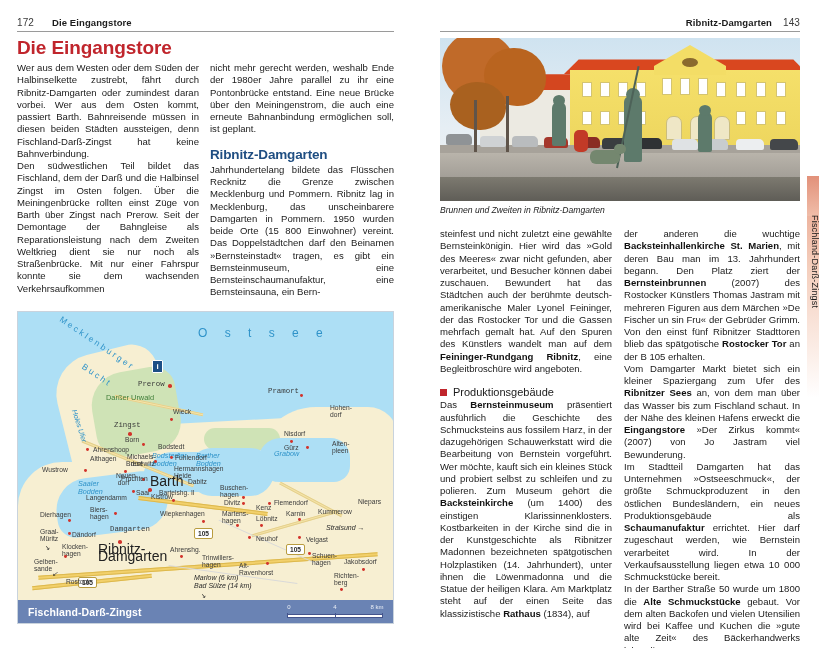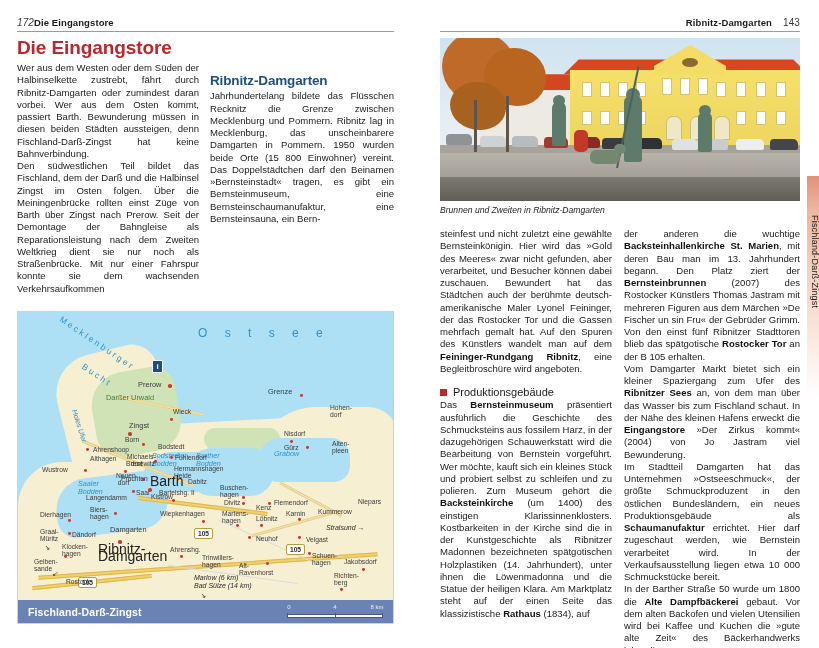--- a/index.html
+++ b/index.html
@@ -40,21 +40,21 @@
     font-size: 10px;
     color: #3a3a3a;
     font-weight: normal;
   }
   .runhead .chap {
     font-weight: bold;
     font-size: 9.5px;
   }
   .runhead-left { left: 17px; }
   .runhead-right { right: 19px; text-align: right; }
-  .runhead-left .folio { margin-right: 0; font-style: italic; }
+  .runhead-left .folio { margin-right: 18px; }
   .runhead-right .folio { margin-left: 11px; }
 
   .rule {
     position: absolute;
     height: 1px;
     background: #9a9a9a;
   }
   .rule-left { left: 17px; top: 31px; width: 377px; }
   .rule-right { left: 440px; top: 31px; width: 360px; }
 
@@ -239,21 +239,21 @@
   }
 
   .town {
     position: absolute;
     font-size: 6.7px;
     color: #3a3a3a;
     white-space: nowrap;
     line-height: 7.4px;
   }
   .town.big { font-size: 14px; color: #222; }
-  .town.med { font-size: 7.4px; }
+  .town.med { font-size: 7.4px; font-family: Liberation Mono, monospace; }
   .dot {
     position: absolute;
     width: 3.6px; height: 3.6px;
     background: #d2342c;
     border-radius: 50%;
   }
   .dot.sm { width: 2.8px; height: 2.8px; }
 
   .waterlabel {
     position: absolute;
@@ -506,25 +506,26 @@
   <div class="left-page">
 
     <div class="runhead runhead-left">
       <span class="folio">172</span><span class="chap">Die Eingangstore</span>
     </div>
     <div class="rule rule-left"></div>
 
     <div class="h1">Die Eingangstore</div>
 
     <div class="col lp-c1">
-      <p>Wer aus dem Westen oder dem Süden der Halbinselkette zustrebt, fährt durch Ribnitz-Damgarten oder zumindest daran vorbei. Wer aus dem Osten kommt, passiert Barth. Bewunderung müssen in diesen beiden Städten aussteigen, denn Fischland-Darß-Zingst hat keine Bahnverbindung.</p>
+      <p>Wer aus dem Westen oder dem Süden der Halbinselkette zustrebt, fährt durch Ribnitz-Damgarten oder zumindest daran vorbei. Wer aus dem Osten kommt, passiert Barth. Bahnreisende müssen in diesen beiden Städten aussteigen, denn Fischland-Darß-Zingst hat keine Bahnverbindung.</p>
       <p>Den südwestlichen Teil bildet das Fischland, dem der Darß und die Halbinsel Zingst im Osten folgen. Über die Meiningenbrücke rollten einst Züge von Barth über Zingst nach Prerow. Seit der Demontage der Bahngleise als Reparationsleistung nach dem Zweiten Weltkrieg dient sie nur noch als Straßenbrücke. Mit nur einer Fahrspur konnte sie dem wachsenden Verkehrsaufkommen</p>
     </div>
 
     <div class="col lp-c2">
+      <p>nicht mehr gerecht werden, weshalb Ende der 1980er Jahre parallel zu ihr eine Pontonbrücke entstand. Eine neue Brücke über den Meiningenstrom, die auch eine erneute Bahnanbindung ermöglichen soll, ist geplant.</p>
       <div class="h2">Ribnitz-Damgarten</div>
       <p>Jahrhundertelang bildete das Flüsschen Recknitz die Grenze zwischen Mecklenburg und Pommern. Ribnitz lag in Mecklenburg, das unscheinbarere Damgarten in Pommern. 1950 wurden beide Orte (15 800 Einwohner) vereint. Das Doppelstädtchen darf den Beinamen »Bernsteinstadt« tragen, es gibt ein Bernsteinmuseum, eine Bernsteinschaumanufaktur, eine Bernsteinsauna, ein Bern-</p>
     </div>
 
     <div class="map">
       <div class="map-inner">
 
         <div class="land land-main"></div>
         <div class="land land-east"></div>
         <div class="land land-penin"></div>
@@ -605,21 +606,21 @@
         <div class="town" style="left:44px; top:231px;">Klocken-<br>hagen</div>
         <div class="dot sm" style="left:46px; top:243px;"></div>
         <div class="town" style="left:16px; top:246px;">Gelben-<br>sande</div>
         <div class="town" style="left:48px; top:266px;">Rostock</div>
         <div class="town big" style="left:80px; top:234px;">Ribnitz-<br>Damgarten</div>
         <div class="town med" style="left:92px; top:214px;">Damgarten</div>
         <div class="dot" style="left:100px; top:228px;"></div>
         <div class="town" style="left:152px; top:234px;">Ahrenshg.</div>
         <div class="dot sm" style="left:162px; top:243px;"></div>
         <div class="town" style="left:184px; top:242px;">Trinwillers-<br>hagen</div>
-        <div class="town med" style="left:96px; top:110px;margin-left:15px;">Zingst</div>
+        <div class="town med" style="left:96px; top:110px;">Zingst</div>
         <div class="dot" style="left:110px; top:120px;"></div>
         <div class="town" style="left:108px; top:148px;">Bresewitz</div>
         <div class="dot sm" style="left:106px; top:158px;"></div>
         <div class="town" style="left:103px; top:163px;">Pruchten</div>
         <div class="town big" style="left:132px; top:166px;">Barth</div>
         <div class="dot" style="left:130px; top:176px;"></div>
         <div class="town" style="left:170px; top:166px;">Dabitz</div>
         <div class="town" style="left:133px; top:181px;">Kistrow</div>
         <div class="town" style="left:202px; top:172px;">Buschen-<br>hagen</div>
         <div class="dot sm" style="left:224px; top:184px;"></div>
@@ -641,21 +642,21 @@
         <div class="dot sm" style="left:280px; top:224px;"></div>
         <div class="town" style="left:294px; top:240px;">Schuen-<br>hagen</div>
         <div class="dot sm" style="left:290px; top:240px;"></div>
         <div class="town" style="left:326px; top:246px;">Jakobsdorf</div>
         <div class="dot sm" style="left:344px; top:256px;"></div>
         <div class="town" style="left:316px; top:260px;">Richten-<br>berg</div>
         <div class="dot sm" style="left:322px; top:276px;"></div>
         <div class="town" style="left:340px; top:186px;">Niepars</div>
         <div class="town" style="left:221px; top:250px;">Alt-<br>Ravenhorst</div>
         <div class="dot sm" style="left:248px; top:250px;"></div>
-        <div class="town med" style="left:250px; top:76px;">Grenze</div>
+        <div class="town med" style="left:250px; top:76px;">Pramort</div>
         <div class="dot sm" style="left:282px; top:82px;"></div>
         <div class="town" style="left:312px; top:92px;">Hohen-<br>dorf</div>
         <div class="town" style="left:266px; top:118px;">Nisdorf</div>
         <div class="dot sm" style="left:272px; top:128px;"></div>
         <div class="town" style="left:266px; top:132px;">Gürz</div>
         <div class="dot sm" style="left:288px; top:134px;"></div>
         <div class="town" style="left:314px; top:128px;">Alten-<br>pleen</div>
 
         <div class="arrowlabel" style="left:308px; top:212px;">
           <span>Stralsund</span> →
@@ -765,22 +766,22 @@
     <p><span>steinfest und nicht zuletzt eine gewählte Bernsteinkönigin. Hier wird das »Gold des Meeres« zwar nicht gefunden, aber verarbeitet, und Besucher können dabei zuschauen. Bewundert hat das Städtchen auch der berühmte deutsch-amerikanische Maler Lyonel Feininger, der das Rostocker Tor und die Gassen mehrfach gemalt hat. Auf den Spuren des Künstlers wandelt man auf dem </span><b>Feininger-Rundgang Ribnitz</b><span>, eine Begleitbroschüre wird angeboten.</span></p>
     <div class="h3">
       <span class="sq"></span>
       <span>Produktionsgebäude</span>
     </div>
     <p><span>Das </span><b>Bernsteinmuseum</b><span> präsentiert ausführlich die Geschichte des Schmucksteins aus fossilem Harz, in der dazugehörigen Schauwerkstatt wird die Bearbeitung von Bernstein vorgeführt. Wer möchte, kauft sich ein kleines Stück und probiert selbst zu schleifen und zu polieren. Zum Museum gehört die </span><b>Backsteinkirche</b><span> (um 1400) des einstigen Klarissinnenklosters. Kostbarkeiten in der Kirche sind die in der Kunstgeschichte als Ribnitzer Madonnen bezeichneten spätgotischen Holzplastiken (14. Jahrhundert), unter ihnen die Löwenmadonna und die Statue der heiligen Klara. Am Marktplatz steht auf der einen Seite das klassizistische </span><b>Rathaus</b><span> (1834), auf</span></p>
   </div>
 
   <div class="col rp-c2">
     <p><span>der anderen die wuchtige </span><b>Backsteinhallenkirche St. Marien</b><span>, mit deren Bau man im 13. Jahrhundert begann. Den Platz ziert der </span><b>Bernsteinbrunnen</b><span> (2007) des Rostocker Künstlers Thomas Jastram mit mehreren Figuren aus dem Märchen »De Fischer un sin Fru« der Gebrüder Grimm. Von den einst fünf Ribnitzer Stadttoren blieb das spätgotische </span><b>Rostocker Tor</b><span> an der B 105 erhalten.</span></p>
-    <p><span>Vom Damgarter Markt bietet sich ein kleiner Spaziergang zum Ufer des </span><b>Ribnitzer Sees</b><span> an, von dem man über das Wasser bis zum Fischland schaut. In der Nähe des kleinen Hafens erweckt die </span><b>Eingangstore</b><span> »Der Zirkus kommt« (2004) von Jo Jastram viel Bewunderung.</span></p>
+    <p><span>Vom Damgarter Markt bietet sich ein kleiner Spaziergang zum Ufer des </span><b>Ribnitzer Sees</b><span> an, von dem man über das Wasser bis zum Fischland schaut. In der Nähe des kleinen Hafens erweckt die </span><b>Eingangstore</b><span> »Der Zirkus kommt« (2007) von Jo Jastram viel Bewunderung.</span></p>
     <p><span>Im Stadtteil Damgarten hat das Unternehmen »Ostseeschmuck«, der größte Schmuckproduzent in den östlichen Bundesländern, ein neues Produktionsgebäude als </span><b>Schaumanufaktur</b><span> errichtet. Hier darf zugeschaut werden, wie Bernstein verarbeitet wird. In der Verkaufsausstellung liegen etwa 10 000 Schmuckstücke bereit.</span></p>
-    <p><span>In der Barther Straße 50 wurde um 1800 die </span><b>Alte Dampfbäckerei</b><span> gebaut. Vor dem alten Backofen und vielen Utensilien wird bei Kaffee und Kuchen die »gute alte Zeit« des Bäckerhandwerks lebendig.</span></p>
+    <p><span>In der Barther Straße 50 wurde um 1800 die </span><b>Alte Schmuckstücke</b><span> gebaut. Vor dem alten Backofen und vielen Utensilien wird bei Kaffee und Kuchen die »gute alte Zeit« des Bäckerhandwerks lebendig.</span></p>
   </div>
 
   <div class="tab"></div>
   <div class="tab-top"></div>
   <div class="tab-label">Fischland-Darß-Zingst</div>
 
 </div>
 
 </body></html>

